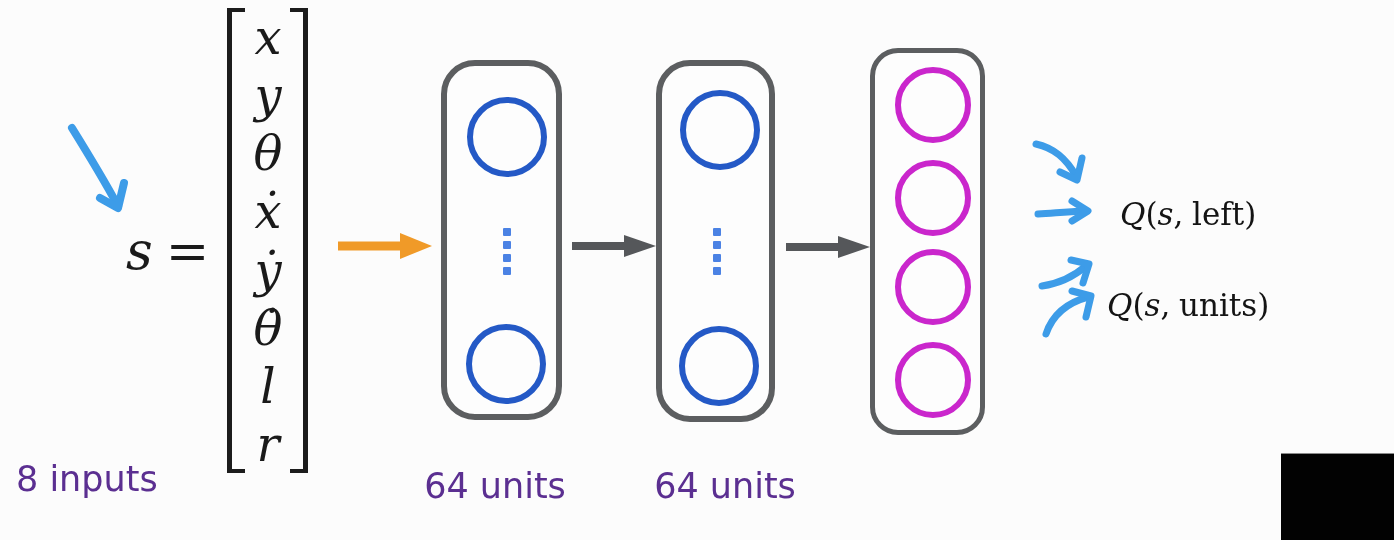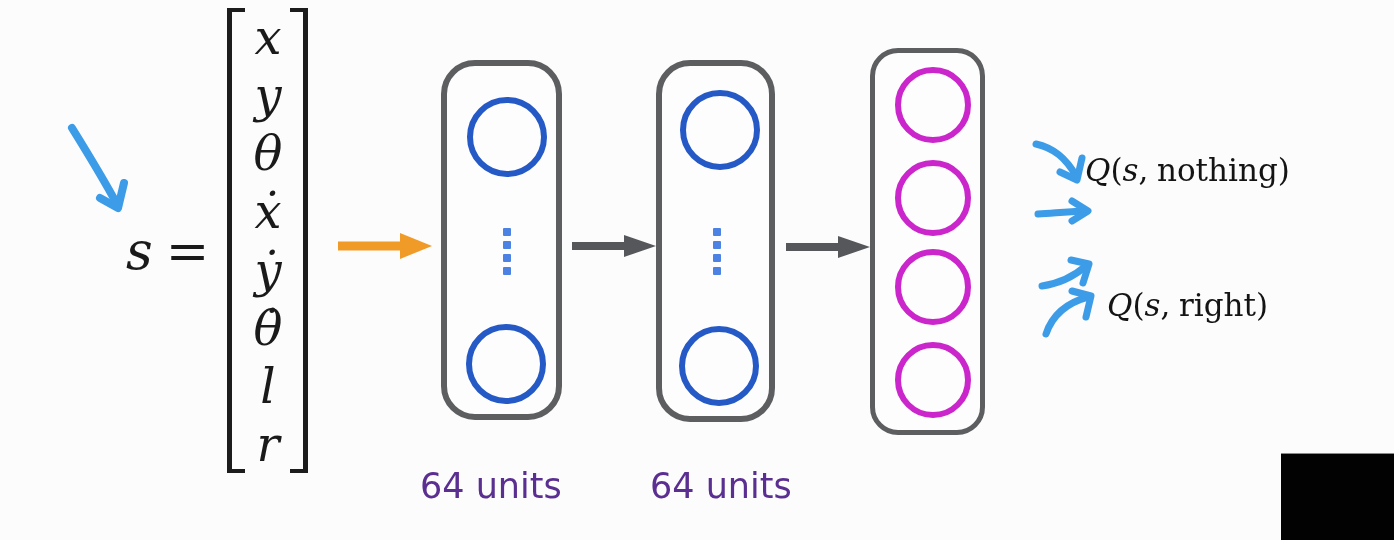--- a/index.html
+++ b/index.html
@@ -19,21 +19,21 @@
     border-left:5px solid #1c1c1c;border-top:4px solid #1c1c1c;border-bottom:4px solid #1c1c1c;box-sizing:border-box;}
   .bracket-right{left:290px;top:8px;width:18px;height:465px;
     border-right:5px solid #1c1c1c;border-top:4px solid #1c1c1c;border-bottom:4px solid #1c1c1c;box-sizing:border-box;}
   .vector-col{left:240px;top:8px;width:56px;height:465px;
     display:flex;flex-direction:column;justify-content:space-around;align-items:center;
     font-family:"DejaVu Serif",serif;font-style:italic;font-size:48px;color:#1a1a1a;line-height:1;}
 
   
   .unit-label{font-size:35px;color:#5b2f91;white-space:nowrap;}
   .lbl-inputs{left:16px;top:459px;}
-  .lbl-center{width:150px;text-align:left;top:466px;}
+  .lbl-center{width:150px;text-align:center;top:466px;}
 
   
   .layer{box-sizing:border-box;border:6px solid #5c5e60;border-radius:34px;background:#fdfdfd;}
   .layer-1{left:441px;top:60px;width:121px;height:360px;}
   .layer-2{left:656px;top:60px;width:119px;height:362px;}
   .layer-3{left:870px;top:48px;width:115px;height:387px;border-radius:28px;border-width:5px;}
 
   .unit{box-sizing:content-box;border-radius:50%;background:transparent;}
   .unit-blue{width:68px;height:68px;border:6px solid #2459c6;}
   .unit-magenta{width:64px;height:64px;border:6px solid #ca26cc;}
@@ -71,20 +71,21 @@
     <span>x</span>
     <span>y</span>
     <span>θ</span>
     <span>ẋ</span>
     <span>ẏ</span>
     <span>θ̇</span>
     <span>l</span>
     <span>r</span>
   </div>
 
+  <div class="abs unit-label lbl-inputs">8 inputs</div>
 
   <svg class="abs" style="left:334px;top:230px;" width="104" height="32" viewBox="0 0 104 32">
     <line x1="4" y1="16" x2="70" y2="16" stroke="#f09a28" stroke-width="9"></line>
     <polygon points="66,3 98,16 66,29" fill="#f09a28"></polygon>
   </svg>
 
   <div class="abs layer layer-1">
     <div class="abs unit unit-blue" style="left:20px;top:31px;"></div>
     <div class="abs ellipsis" style="left:56px;top:162px;">
       <div class="dot"></div>
@@ -136,22 +137,22 @@
   </svg>
   <svg class="abs" style="left:1040px;top:254px;" width="62" height="38" viewBox="0 0 62 38">
     <path d="M2,32 C16,30 32,24 46,12" fill="none" stroke="#3d9ce8" stroke-width="7" stroke-linecap="round"></path>
     <path d="M31,6 L49,10 L43,29" fill="none" stroke="#3d9ce8" stroke-width="7" stroke-linecap="round" stroke-linejoin="round"></path>
   </svg>
   <svg class="abs" style="left:1040px;top:288px;" width="64" height="52" viewBox="0 0 64 52">
     <path d="M6,46 C12,28 26,15 48,9" fill="none" stroke="#3d9ce8" stroke-width="7" stroke-linecap="round"></path>
     <path d="M32,3 L51,8 L46,29" fill="none" stroke="#3d9ce8" stroke-width="7" stroke-linecap="round" stroke-linejoin="round"></path>
   </svg>
 
-  <div class="abs q-row" style="left:1085px;top:152px;">
-    <span class="mi">Q</span><span>(</span><span class="mi">s</span><span>,</span><span class="q-action">nothing</span><span>)</span>
+  <div class="abs q-row" style="left:1120px;top:196px;">
+    <span class="mi">Q</span><span>(</span><span class="mi">s</span><span>,</span><span class="q-action">left</span><span>)</span>
   </div>
   <div class="abs q-row" style="left:1107px;top:287px;">
-    <span class="mi">Q</span><span>(</span><span class="mi">s</span><span>,</span><span class="q-action">right</span><span>)</span>
+    <span class="mi">Q</span><span>(</span><span class="mi">s</span><span>,</span><span class="q-action">units</span><span>)</span>
   </div>
 
   <div class="abs black-box"></div>
 
 </div>
 
 </body></html>

